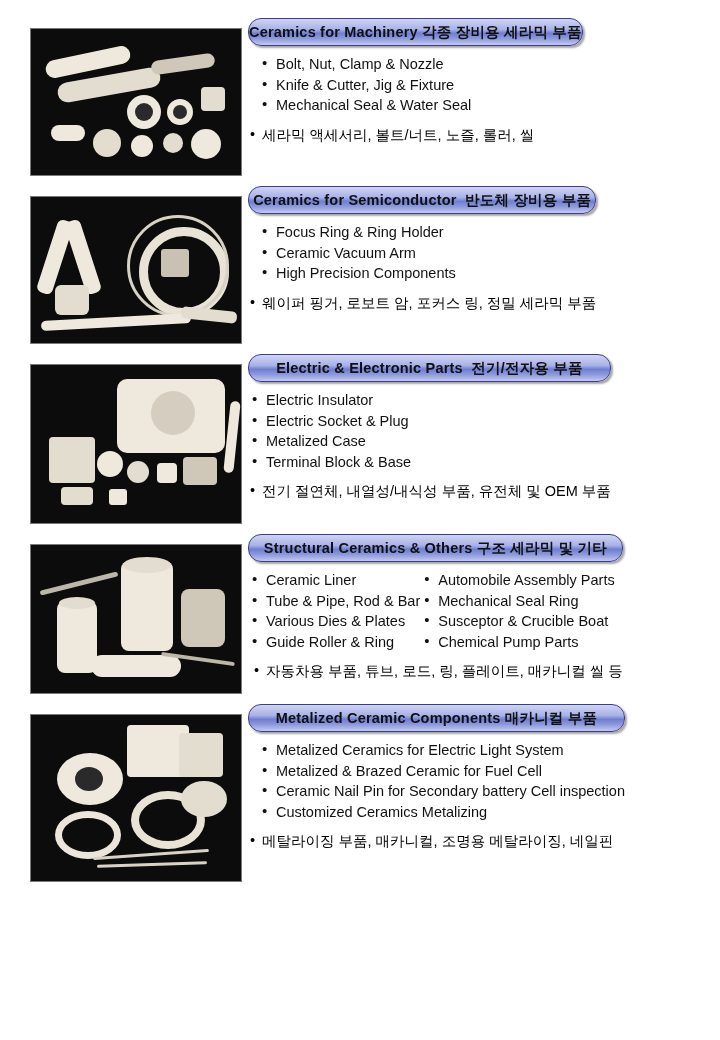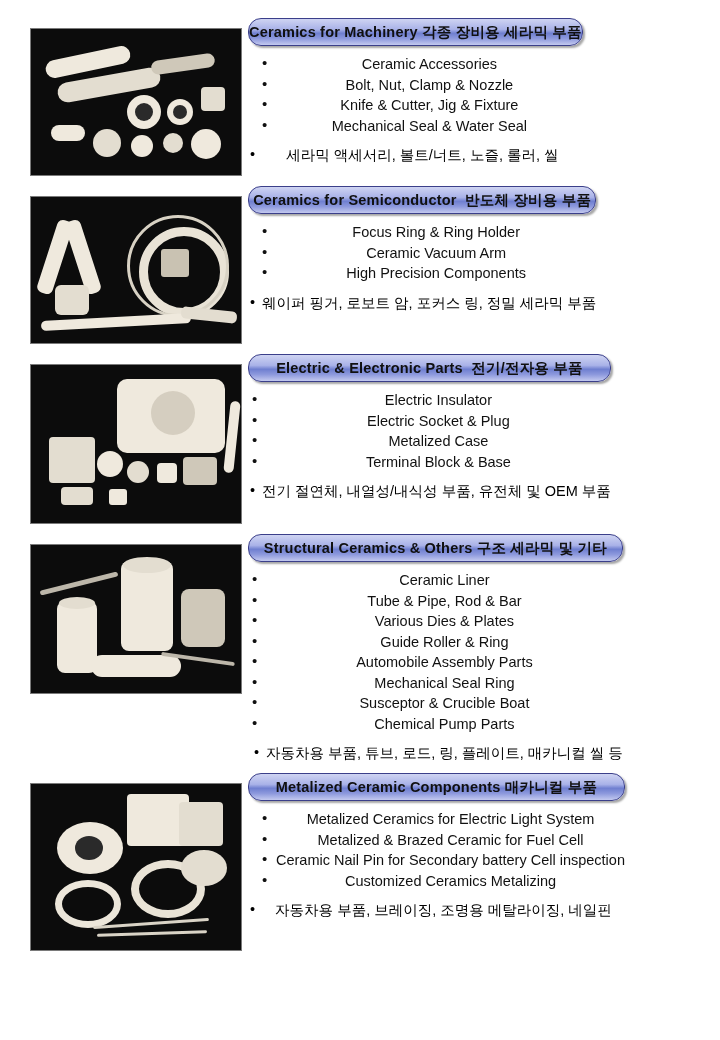--- a/index.html
+++ b/index.html
@@ -13,21 +13,20 @@
     font-family: "Liberation Sans", sans-serif;
     color: #000000;
     overflow: hidden;
   }
   .page {
     position: relative;
     width: 572px;
     height: 1040px;
     box-sizing: border-box;
     padding: 18px 14px 10px 14px;
-    text-align: center;
   }
   .section {
     display: flex;
     flex-direction: row;
     align-items: flex-start;
     margin-bottom: 10px;
   }
   .photo-wrap {
     width: 230px;
     flex: 0 0 230px;
@@ -98,21 +97,21 @@
   }
   ul.bullets li:before {
     content: "\2022";
     position: absolute;
     left: 0;
     top: -1px;
     font-size: 15px;
   }
   .cols {
     display: flex;
-    flex-direction: column;
+    flex-direction: row;
     padding-left: 0;
   }
   .cols ul.bullets { padding-left: 4px; }
   .cols .col2 { padding-left: 8px; }
 
   .kline {
     font-size: 14.5px;
     line-height: 20px;
     padding-left: 14px;
     margin-top: 9px;
@@ -153,21 +152,20 @@
         <div class="shape soft" style="left:170px; top:58px; width:24px; height:24px; border-radius:4px;"></div>
       </div>
     </div>
     <div class="content">
       <div class="banner">
         <span class="banner-text">
           <span>Ceramics for Machinery</span>&nbsp;<span class="kr">각종 장비용 세라믹 부품</span>
         </span>
       </div>
       <ul class="bullets">
-        <li>Ceramic Accessories</li>
         <li>Bolt, Nut, Clamp &amp; Nozzle</li>
         <li>Knife &amp; Cutter, Jig &amp; Fixture</li>
         <li>Mechanical Seal &amp; Water Seal</li>
       </ul>
       <div class="kline">세라믹 액세서리, 볼트/너트, 노즐,  롤러, 씰</div>
     </div>
   </div>
 
   <div class="section">
     <div class="photo-wrap">
@@ -286,17 +284,17 @@
         <span class="banner-text">
           <span>Metalized Ceramic Components</span>&nbsp;<span class="kr">매카니컬 부품</span>
         </span>
       </div>
       <ul class="bullets small">
         <li>Metalized Ceramics for Electric Light System</li>
         <li>Metalized &amp; Brazed Ceramic for Fuel Cell</li>
         <li>Ceramic Nail Pin for Secondary battery Cell inspection</li>
         <li>Customized Ceramics Metalizing</li>
       </ul>
-      <div class="kline">자동차용 부품,  브레이징, 조명용 메탈라이징, 네일핀</div>
+      <div class="kline">메탈라이징 부품,  매카니컬, 조명용 메탈라이징, 네일핀</div>
     </div>
   </div>
 
 </div>
 
 </body></html>

